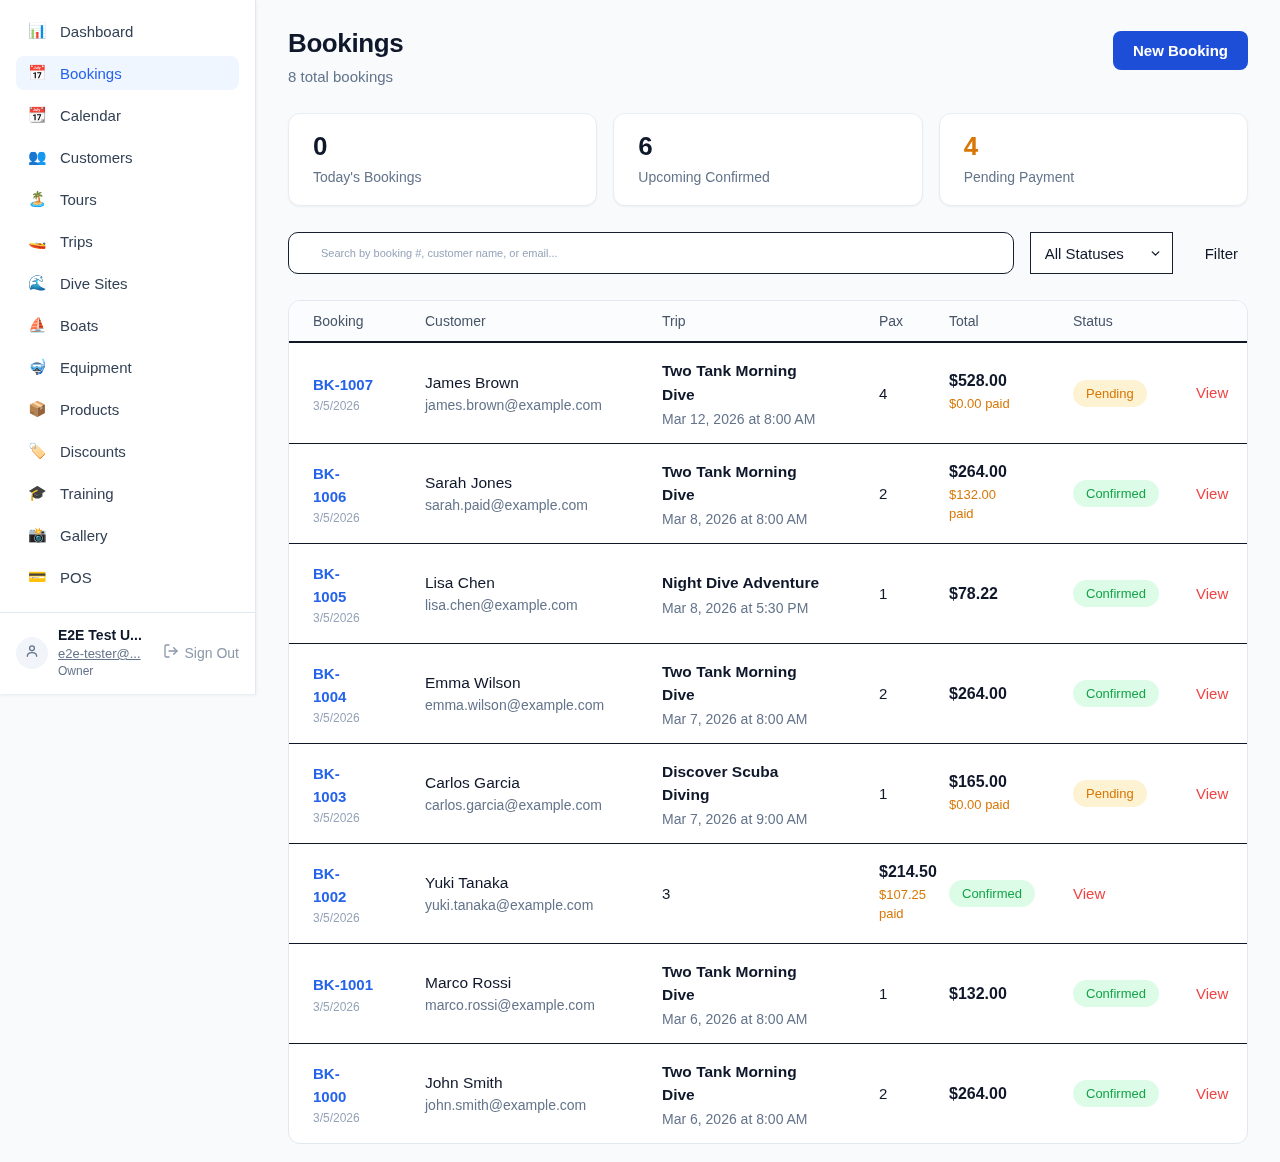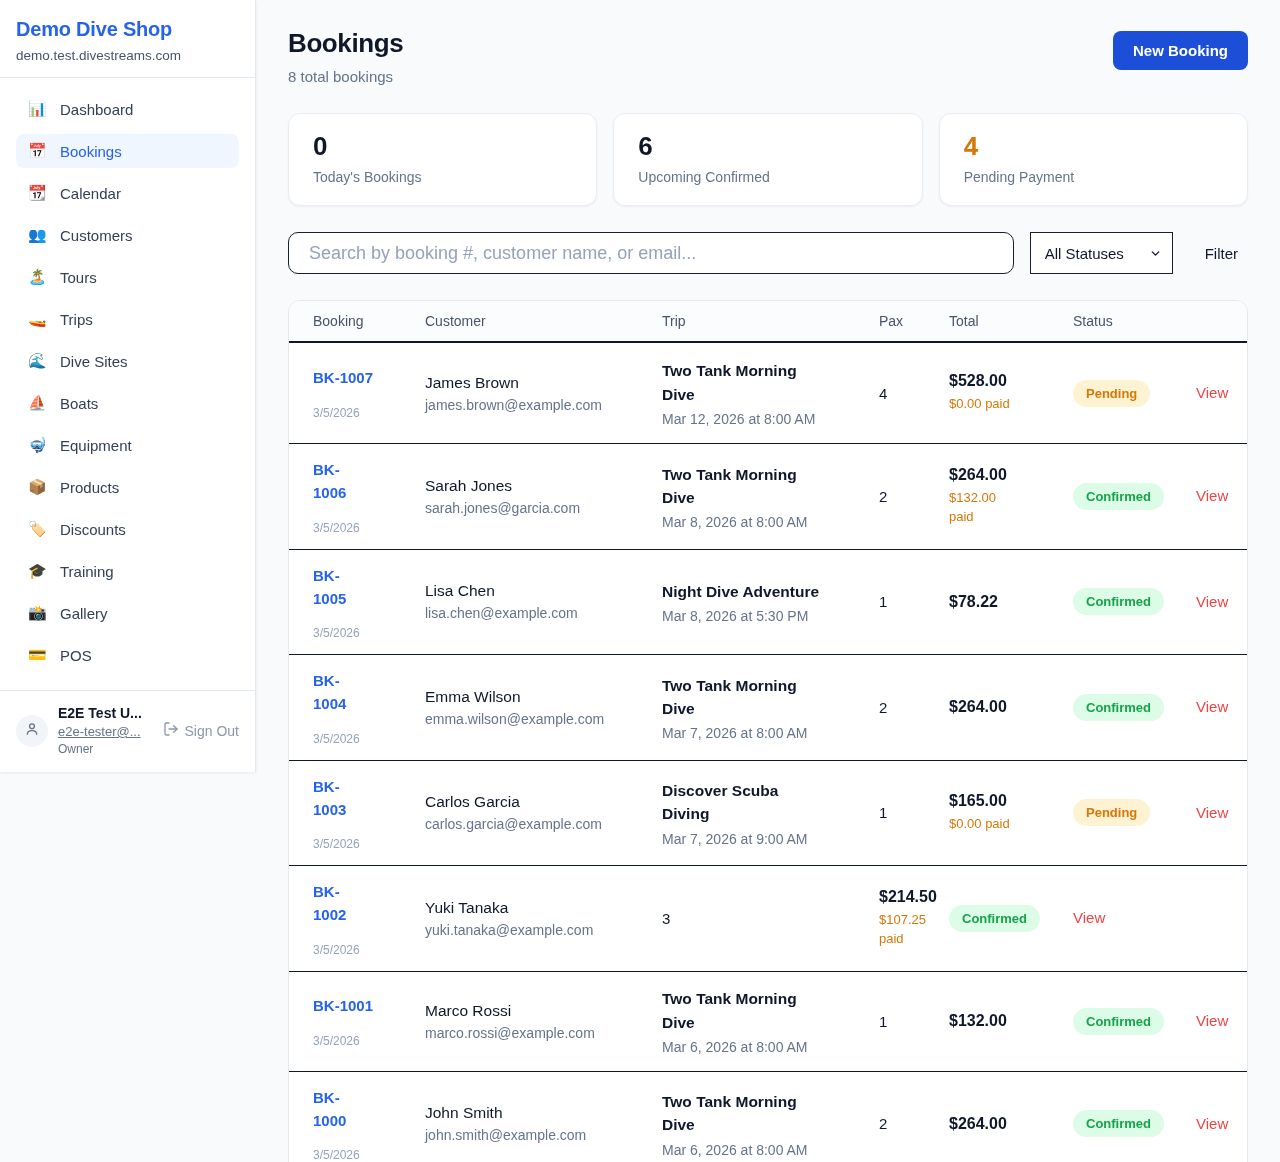--- a/index.html
+++ b/index.html
@@ -66,21 +66,21 @@
     flex: 1; background: #fff; border: 1px solid #e8edf3; border-radius: 12px;
     padding: 17px 24px 20px; box-shadow: 0 1px 2px rgba(15,23,42,.05);
   }
   .stat-value { font-size: 26px; font-weight: 700; color: #0f172a; }
   .stat-label { margin-top: 7px; font-size: 14px; color: #64748b; }
 
   .controls { display: flex; align-items: center; margin-top: 26px; }
   .search-input {
     flex: 1; height: 42px; background: #fff; color: #0f172a;
     border: 1.5px solid #17202e; border-radius: 10px;
-    padding: 0 20px; font-size: 18px; font-family: inherit; outline: none;
+    padding: 0 32px; font-size: 11px; font-family: inherit; outline: none;
   }
   .search-input::placeholder { color: #94a3b8; }
   .select-wrap { position: relative; margin-left: 16px; }
   .status-select {
     height: 42px; width: 143px; background: #fff; color: #0f172a;
     border: 1.5px solid #17202e; border-radius: 0;
     padding: 0 32px 0 14px; font-size: 15px; font-family: inherit;
     appearance: none; -webkit-appearance: none; outline: none; cursor: pointer;
   }
   .select-chevron { position: absolute; right: 11px; top: 14px; pointer-events: none; }
@@ -102,45 +102,41 @@
     height: 42px; align-items: center; padding: 0 24px;
     background: #fbfcfd; border-bottom: 2px solid #101826;
     font-size: 14px; color: #475569; font-weight: 500;
   }
   .trow { padding: 14px 24px; min-height: 100px; align-items: center; }
   .trow + .trow { border-top: 1px solid #101826; }
   .bid {
     color: #2563eb; font-weight: 700; font-size: 15px;
     text-decoration: none; white-space: pre-line; line-height: 1.55; display: inline-block; cursor: pointer;
   }
-  .bdate { font-size: 12px; color: #94a3b8; margin-top: 16px; }
+  .bdate { font-size: 12px; color: #94a3b8; margin-top: 3px; }
   .cname { font-size: 15.5px; color: #0f172a; }
   .cemail { font-size: 14px; color: #64748b; margin-top: 5px; }
   .tname { font-size: 15.5px; font-weight: 600; color: #0f172a; white-space: pre-line; line-height: 1.5; }
   .tdate { font-size: 14px; color: #64748b; margin-top: 5px; }
   .c-pax { font-size: 15px; color: #0f172a; }
   .amount { font-size: 16px; font-weight: 700; color: #0f172a; }
   .paid { font-size: 13px; color: #d97706; margin-top: 5px; white-space: pre-line; line-height: 1.45; }
   .badge {
-    display: inline-block; padding: 6px 13px; border-radius: 999px; font-size: 13px; font-weight: bold;
+    display: inline-block; padding: 6px 13px; border-radius: 999px; font-size: 13px;
   }
   .badge.pending { background: #fdf3d3; color: #d97706; }
   .badge.confirmed { background: #dcfce7; color: #16a34a; }
   .view-link { color: #ef4444; font-weight: 500; font-size: 15px; text-decoration: none; cursor: pointer; }
 </style>
 </head>
 <body>
 
 <div class="app">
 
   <aside class="sidebar">
-    <div class="brand-block">
-      <div class="shop-name">Demo Dive Shop</div>
-      <div class="shop-domain">demo.test.divestreams.com</div>
-    </div>
     <nav class="nav">
         <div class="nav-item">
     <span class="nav-icon">📊</span>
     <span>Dashboard</span>
   </div>
         <div class="nav-item active">
     <span class="nav-icon">📅</span>
     <span>Bookings</span>
   </div>
         <div class="nav-item">
@@ -297,21 +293,21 @@
     </div>
   </div>
           <div class="grid-cols trow">
     <div>
       <a class="bid">BK-
 1006</a>
       <div class="bdate">3/5/2026</div>
     </div>
     <div>
       <div class="cname">Sarah Jones</div>
-      <div class="cemail">sarah.jones@garcia.com</div>
+      <div class="cemail">sarah.paid@example.com</div>
     </div>
     <div>
       <div class="tname">Two Tank Morning
 Dive</div>
       <div class="tdate">Mar 8, 2026 at 8:00 AM</div>
     </div>
     <div class="c-pax">2</div>
     <div>
       <div class="amount">$264.00</div>
       <div class="paid">$132.00

